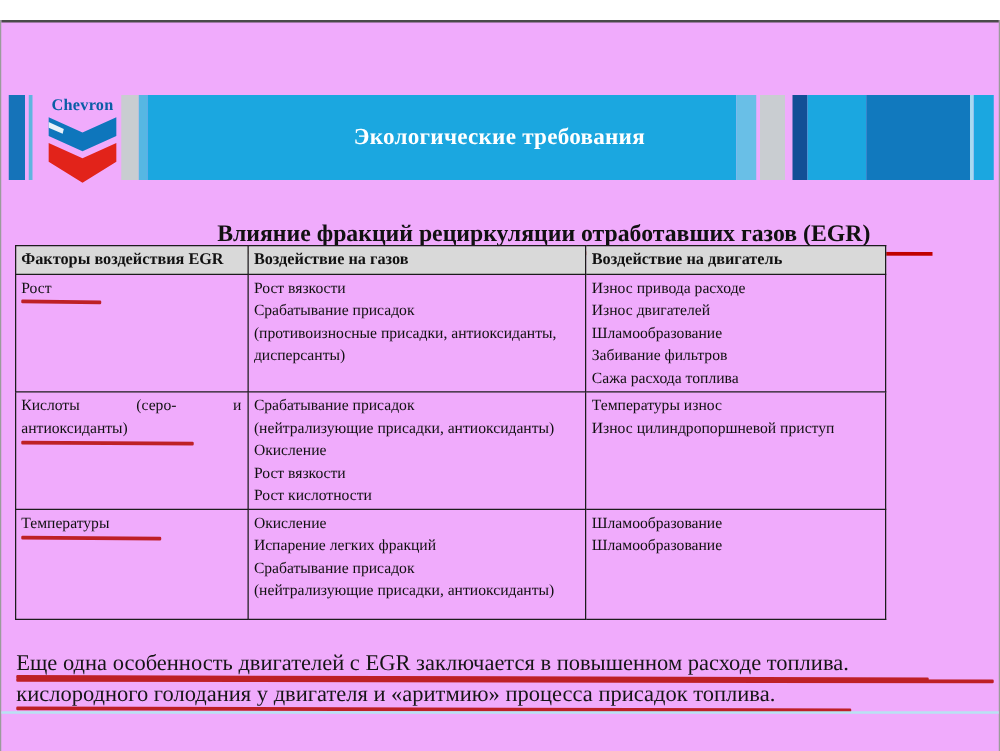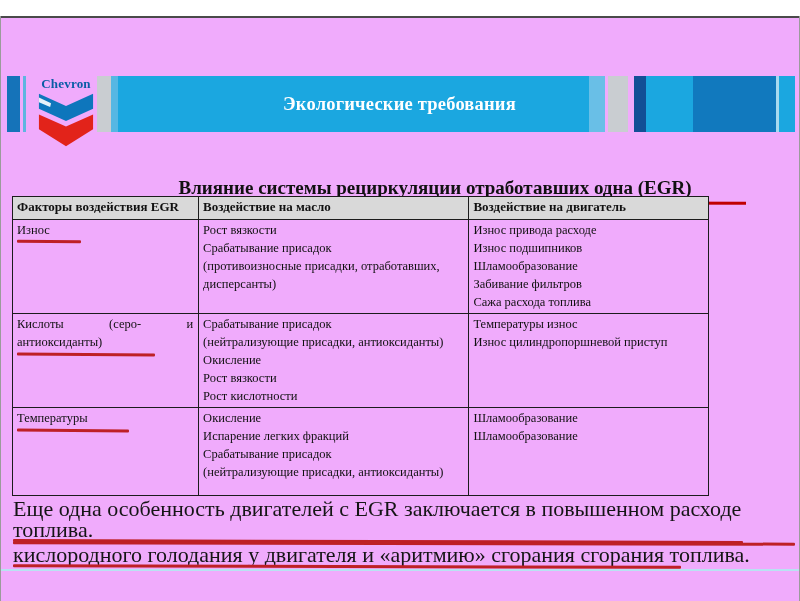--- a/index.html
+++ b/index.html
@@ -5,21 +5,21 @@
   html,body{margin:0;padding:0;background:#fff;}
   .slide{
     position:relative;width:800px;height:601px;background:#f0abfc;overflow:hidden;
     font-family:Liberation Serif, serif;color:#1a1a1a;
     border-left:1px solid #9b9b9b;border-right:1px solid #9b9b9b;box-sizing:border-box;margin-top:16px;
   }
   .top-line{position:absolute;left:0;top:0;width:800px;height:2px;background:#4a4a4a;}
   .bottom-bar{position:absolute;left:0;top:593px;width:800px;height:8px;background:#414141;}
 
   
-  .band{position:absolute;top:60px;height:56px;}
+  .band{position:absolute;top:60px;height:68px;}
   .left-bar{left:6px;width:13px;background:#1573B9;}
   .left-thin{left:22px;width:3px;background:#5FB5E0;}
   .logo{position:absolute;left:34px;top:60px;width:62px;height:84px;text-align:center;}
   .logo-text{font-size:13px;font-weight:bold;color:#0A5DA6;letter-spacing:.2px;line-height:15px;}
   .hallmark{display:block;margin:1px auto 0;}
   .stripe-gray1{left:96px;width:14px;background:#C9CDD1;}
   .stripe-lblue1{left:110px;width:7px;background:#56B7E3;}
   .banner{left:117px;width:471px;background:#1BA7E0;color:#ffffff;
     display:flex;align-items:center;justify-content:center;padding-left:92px;box-sizing:border-box;}
   .banner h1{margin:0;font-size:18.5px;font-weight:bold;letter-spacing:.2px;}
@@ -46,21 +46,21 @@
   col.c1{width:195px;} col.c2{width:308px;} col.c3{width:267px;}
   tr.r1 td{height:88px;} tr.r2 td{height:90px;} tr.r3 td{height:84px;}
   .cl{white-space:normal;}
   .jline{text-align:justify;text-align-last:justify;}
   .red-mark{height:3px;background:#BE2026;border-radius:1px;}
   .mark-sazha{width:64px;margin-top:1px;transform:rotate(.6deg);}
   .mark-kisloty{width:138px;margin-top:2px;transform:rotate(.4deg);}
   .mark-temp{width:112px;margin-top:2px;transform:rotate(.5deg);}
 
   
-  .footer{position:absolute;left:12px;top:482px;width:786px;font-size:22px;color:#151515;}
+  .footer{position:absolute;left:12px;top:504px;width:786px;font-size:18px;color:#151515;}
   .f-line{line-height:21px;}
   .f-underline{height:3px;background:#BE2026;border-radius:1px;margin-bottom:-1px;}
   .u1{width:730px;transform:rotate(.15deg);}
   .u2{width:782px;transform:rotate(.1deg);}
   .u3{width:668px;transform:rotate(.15deg);}
 
   .cyan-line{position:absolute;left:0;top:553px;width:800px;height:2px;background:#B8E2F2;}
 </style>
 </head>
 <body>
@@ -88,50 +88,50 @@
   </div>
 
   <div class="band stripe-lblue2"></div>
   <div class="band stripe-gray2"></div>
   <div class="band blk-navy"></div>
   <div class="band blk-bright1"></div>
   <div class="band blk-med"></div>
   <div class="band blk-pale"></div>
   <div class="band blk-bright2"></div>
 
-  <div class="tbl-title">Влияние системы рециркуляции отработавших одна (EGR)</div>
+  <div class="tbl-title">Влияние фракций рециркуляции отработавших газов (EGR)</div>
   <div class="title-underline"></div>
 
   <table class="egr">
     <colgroup>
         <col class="c1">
         <col class="c2">
         <col class="c3">
       </colgroup>
     <thead>
       <tr>
         <th>Факторы воздействия EGR</th>
-        <th>Воздействие на масло</th>
+        <th>Воздействие на газов</th>
         <th>Воздействие на двигатель</th>
       </tr>
     </thead>
     <tbody>
       <tr class="r1">
         <td>
-          <div class="cl">Износ</div>
+          <div class="cl">Рост</div>
           <div class="red-mark mark-sazha"></div>
         </td>
         <td>
           <div class="cl">Рост вязкости</div>
           <div class="cl">Срабатывание присадок</div>
-          <div class="cl">(противоизносные присадки, отработавших, дисперсанты)</div>
+          <div class="cl">(противоизносные присадки, антиоксиданты, дисперсанты)</div>
         </td>
         <td>
           <div class="cl">Износ привода расходе</div>
-          <div class="cl">Износ подшипников</div>
+          <div class="cl">Износ двигателей</div>
           <div class="cl">Шламообразование</div>
           <div class="cl">Забивание фильтров</div>
           <div class="cl">Сажа расхода топлива</div>
         </td>
       </tr>
       <tr class="r2">
         <td>
           <div class="cl jline">Кислоты (серо- и</div>
           <div class="cl">антиоксиданты)</div>
           <div class="red-mark mark-kisloty"></div>
@@ -164,19 +164,19 @@
           <div class="cl">Шламообразование</div>
         </td>
       </tr>
     </tbody>
   </table>
 
   <div class="footer">
     <div class="f-line">Еще одна особенность двигателей с EGR заключается в повышенном расходе топлива.</div>
     <div class="f-underline u1"></div>
     <div class="f-underline u2"></div>
-    <div class="f-line">кислородного голодания у двигателя и «аритмию» сгорания сгорания топлива.</div>
+    <div class="f-line">кислородного голодания у двигателя и «аритмию» процесса присадок топлива.</div>
     <div class="f-underline u3"></div>
   </div>
 
   <div class="cyan-line"></div>
   <div class="bottom-bar"></div>
 </div>
 
 </body></html>

